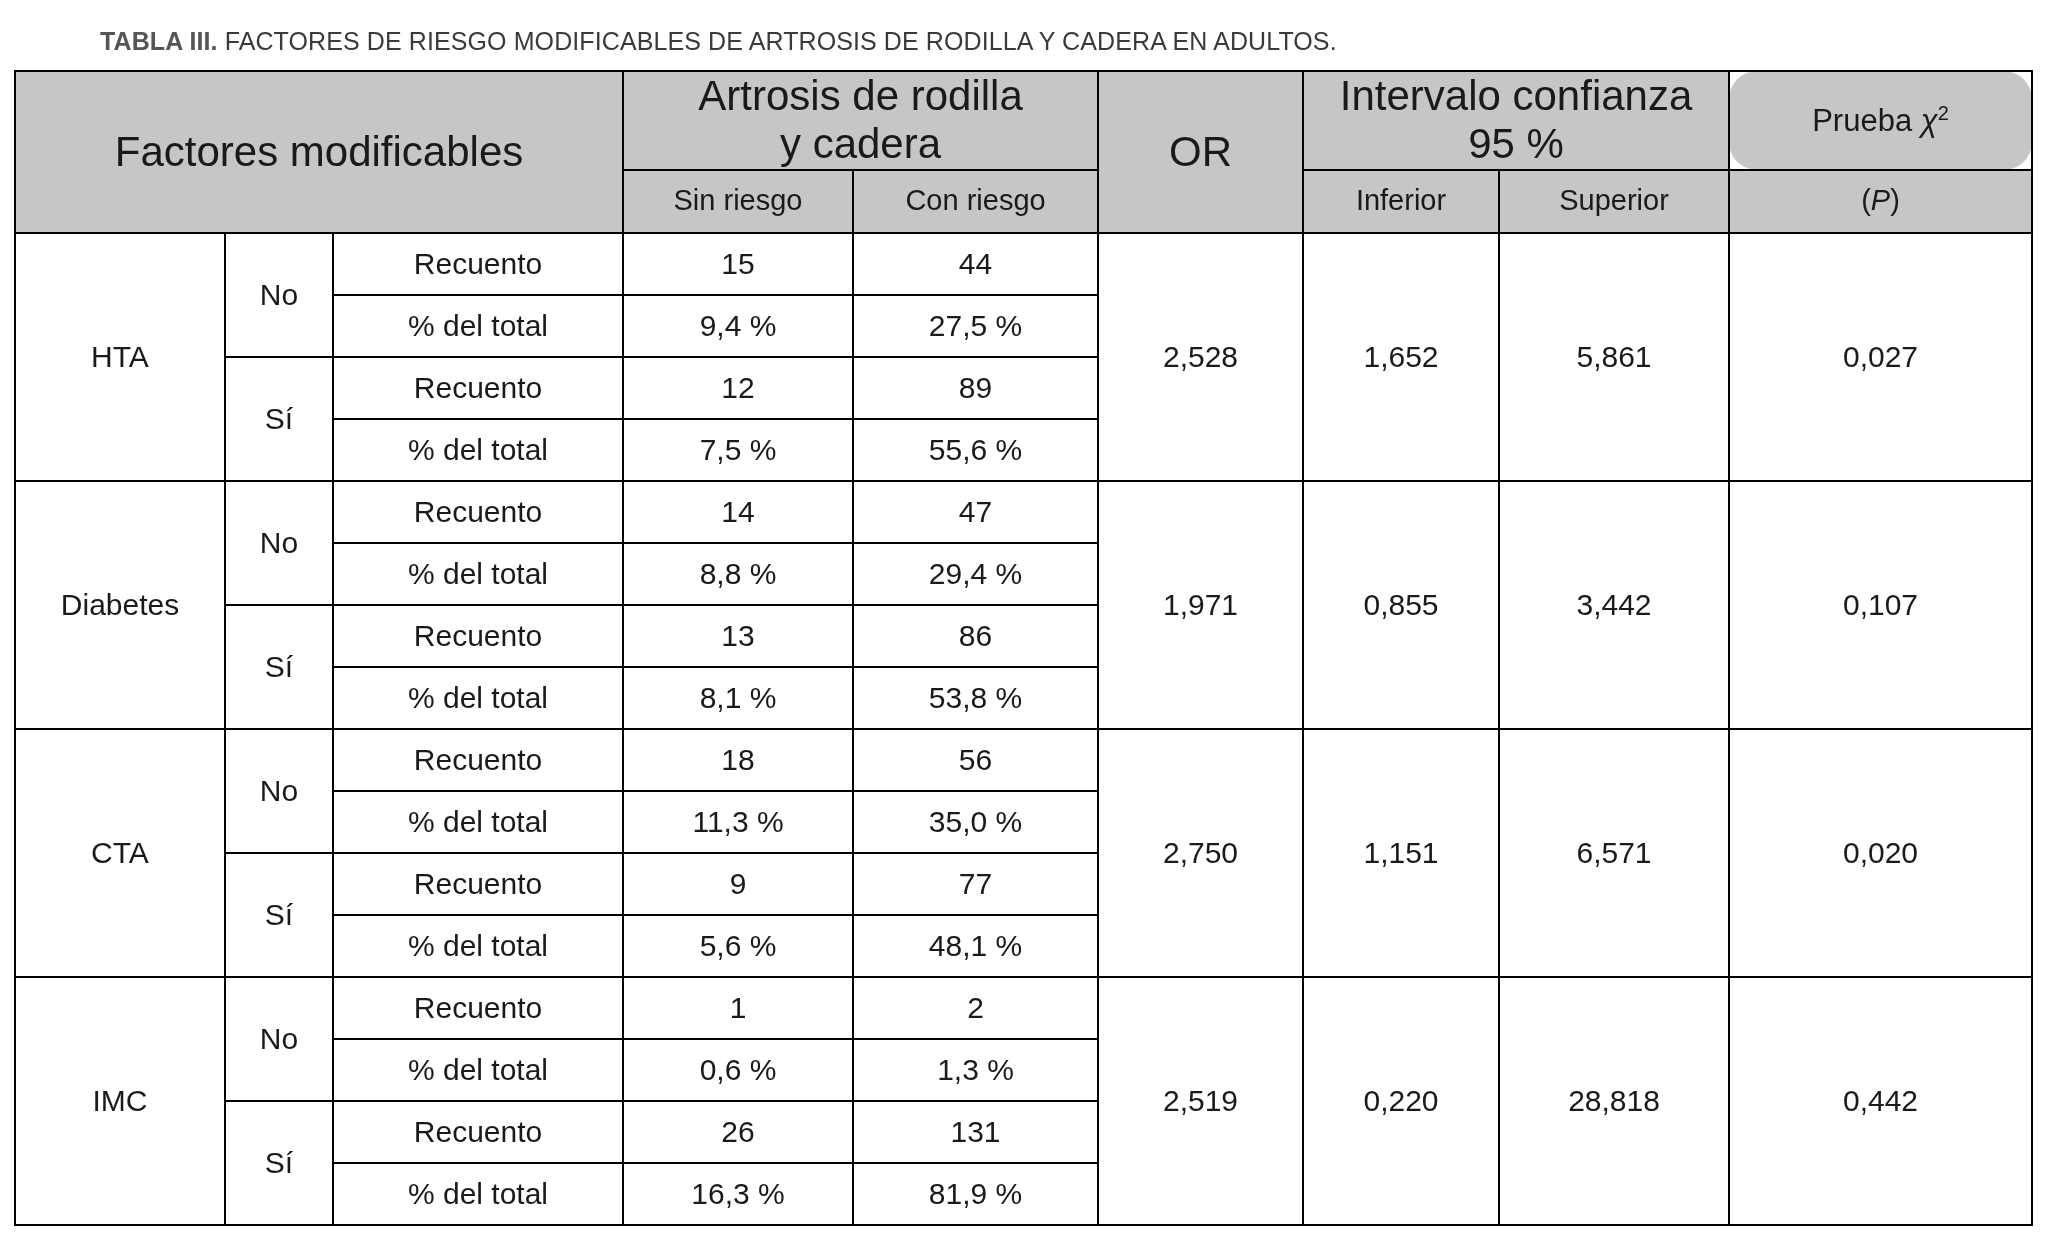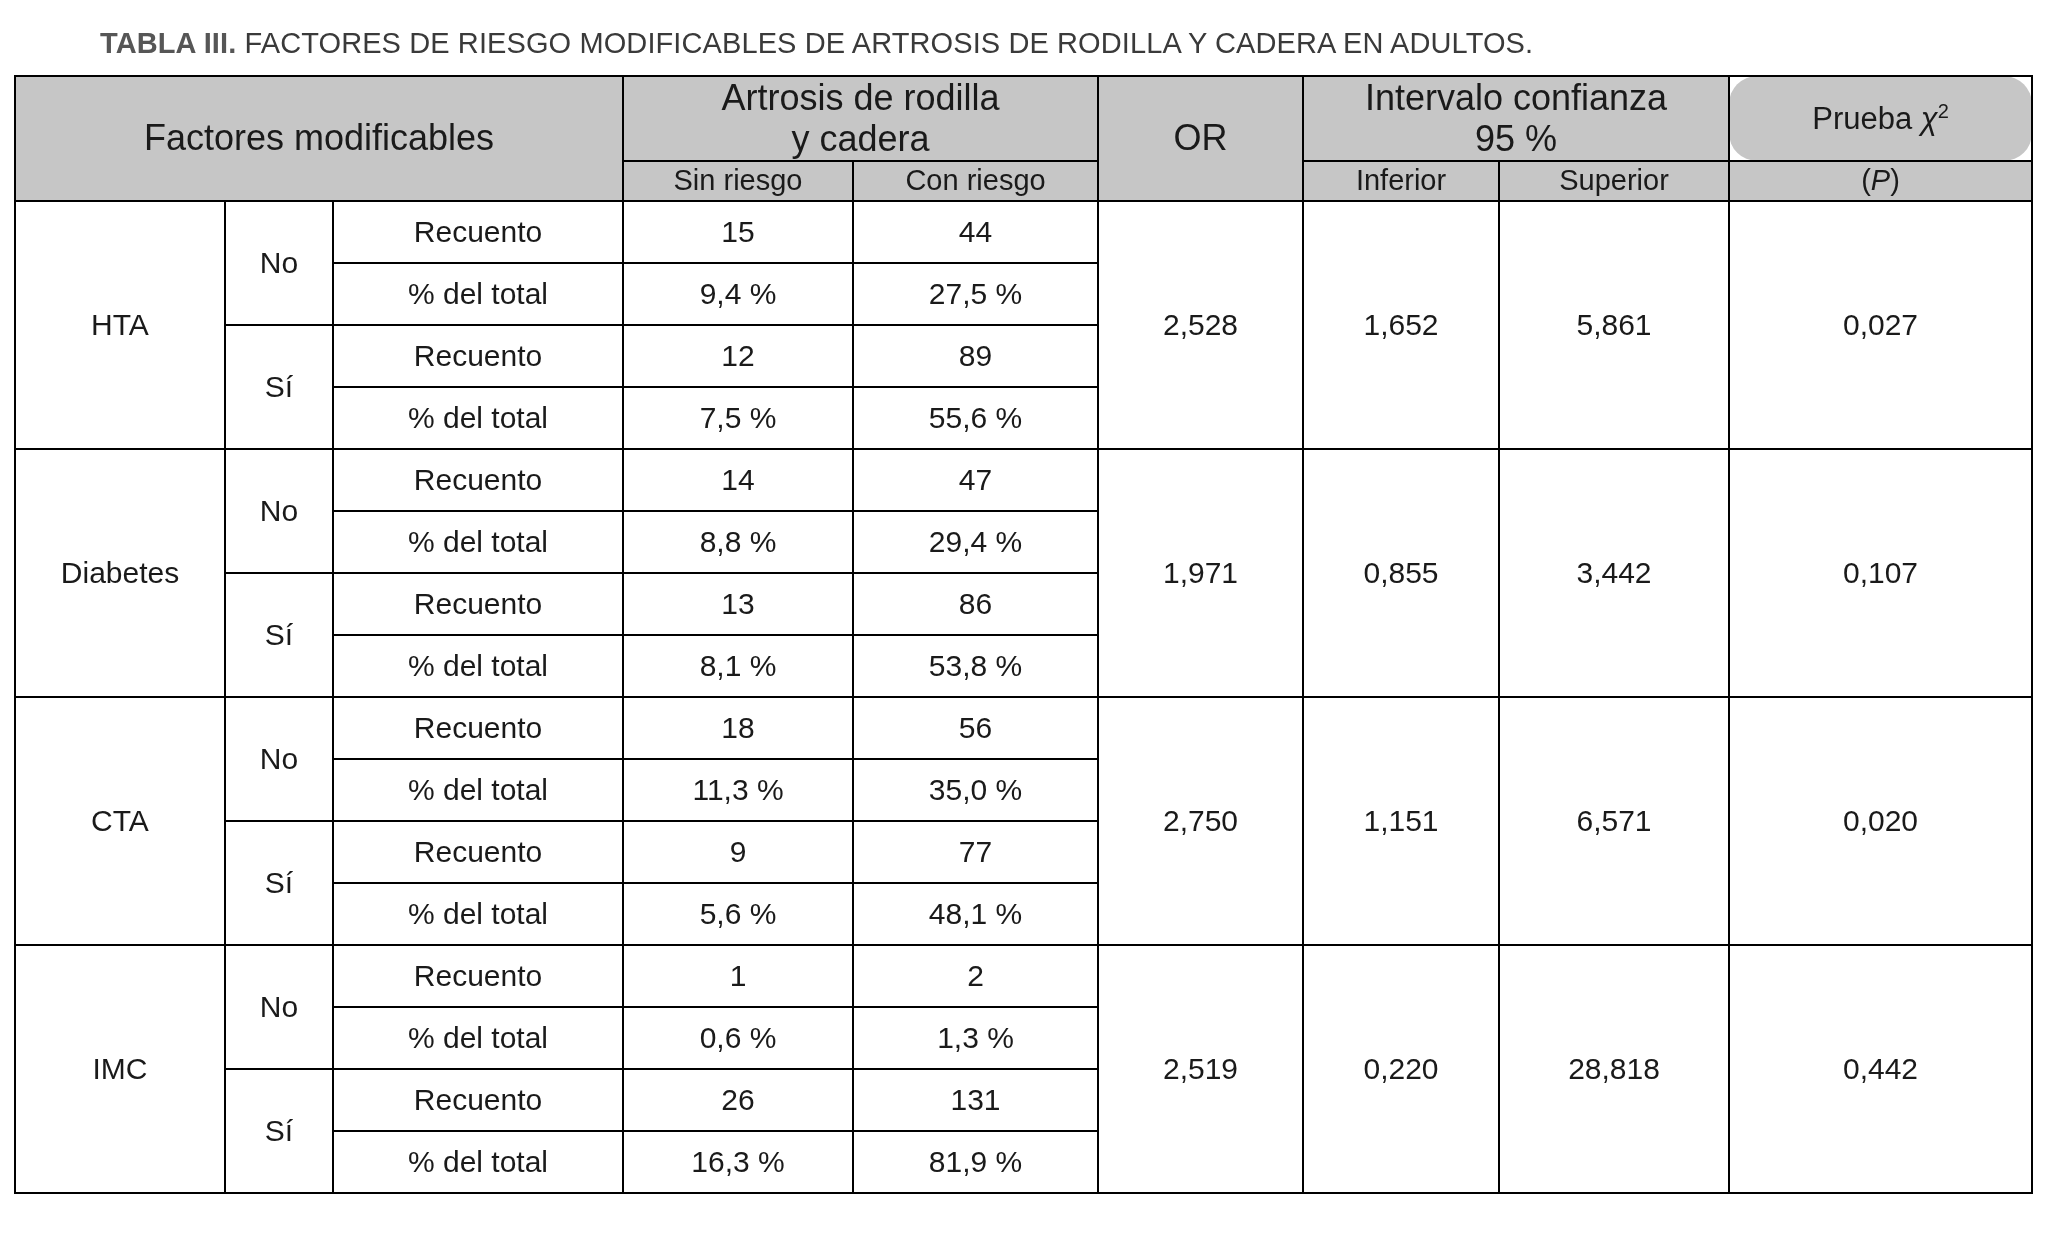--- a/index.html
+++ b/index.html
@@ -12,21 +12,21 @@
     height: 1251px;
     font-family: "Liberation Sans", sans-serif;
     color: #1a1a1a;
     -webkit-font-smoothing: antialiased;
   }
   .page {
     padding: 26px 14px 0 14px;
     box-sizing: border-box;
   }
   .caption {
-    font-size: 29px;
+    font-size: 25px;
     line-height: 1.2;
     color: #3a3a3a;
     margin: 0 0 14px 86px;
     letter-spacing: 0.1px;
     white-space: nowrap;
   }
   .caption .caption-label {
     font-weight: bold;
     color: #565656;
   }
@@ -48,29 +48,29 @@
     height: 62px;
     box-sizing: border-box;
   }
   thead th {
     background: #c6c6c6;
     font-weight: bold;
     font-size: 30px;
     line-height: 1.15;
   }
   thead th.group-head {
-    font-size: 36px;
+    font-size: 42px;
   }
   thead th.chi {
     font-size: 31px;
     border-radius: 28px;
   }
   thead th.sub {
     font-size: 29px;
-    height: 40px;
+    height: 63px;
   }
   .chi-sup {
     font-size: 20px;
     vertical-align: super;
   }
   .ital {
     font-style: italic;
   }
   td.factor-name {
     font-size: 31px;

